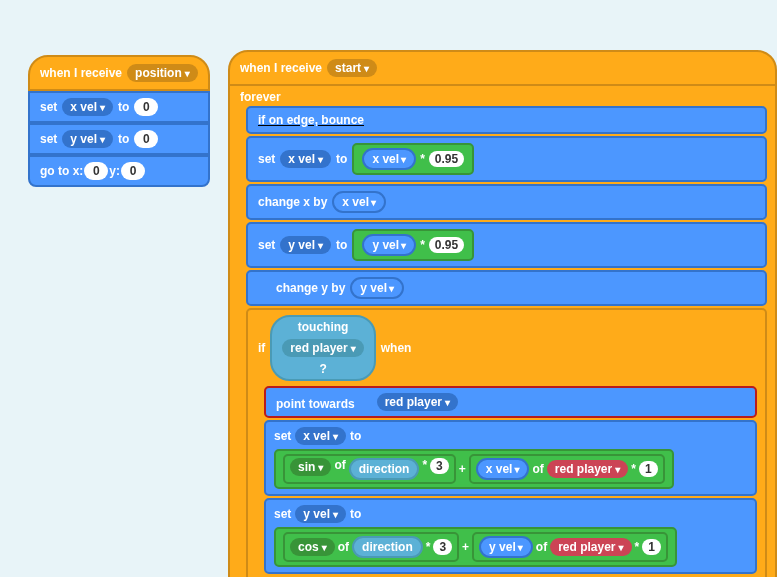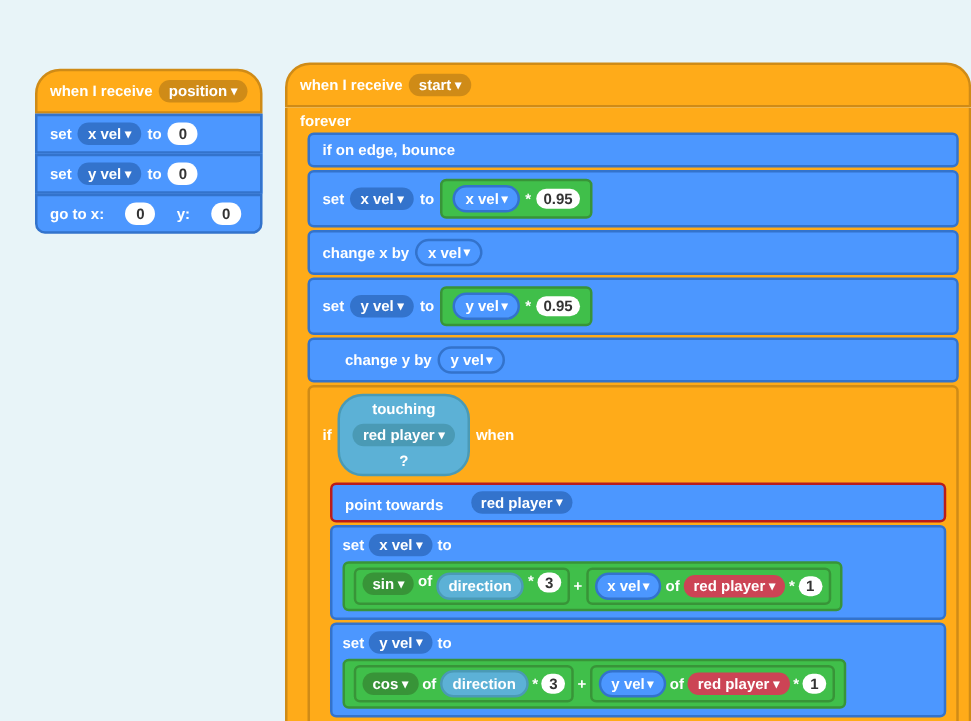--- a/index.html
+++ b/index.html
@@ -98,21 +98,21 @@
 
   <div style="background:#4C97FF; border:2px solid #3373CC; border-radius:0; padding:5px 10px; display:flex; align-items:center; gap:5px; min-height:28px;">
     <span class="block-text">set</span>
     <div class="dropdown-pill chevron">
       <span>y vel</span>
     </div>
     <span class="block-text">to</span>
     <span class="input-pill">0</span>
   </div>
 
-  <div style="background:#4C97FF; border:2px solid #3373CC; border-radius:0 0 8px 8px; padding:5px 10px; display:flex; align-items:center; gap:17px; min-height:28px;">
+  <div style="background:#4C97FF; border:2px solid #3373CC; border-radius:0 0 8px 8px; padding:5px 10px; display:flex; align-items:center; gap:1px; min-height:28px;">
     <span class="block-text">go to x:</span>
     <span class="input-pill">0</span>
     <span class="block-text">y:</span>
     <span class="input-pill">0</span>
   </div>
 </div>
 
 <div style="position:absolute; left:228px; top:50px; display:flex; flex-direction:column; gap:0; min-width:530px;">
 
   <div style="background:#FFAB19; border:2px solid #CF8B17; border-radius:20px 20px 0 0; padding:7px 10px; display:flex; align-items:center; gap:5px; min-height:34px;">
@@ -123,21 +123,21 @@
   </div>
 
   <div style="background:#FFAB19; border-left:2px solid #CF8B17; border-right:2px solid #CF8B17; border-bottom:2px solid #CF8B17; border-radius:0 0 8px 8px; padding-bottom:6px;">
 
     <div style="padding:4px 10px 2px 10px; display:flex; align-items:center;">
       <span class="block-text">forever</span>
     </div>
 
     <div style="padding-left:16px; padding-right:8px; display:flex; flex-direction:column; gap:2px;">
 
-      <div style="background:#4C97FF; border:2px solid #3373CC; border-radius:5px; padding:5px 10px; display:flex; align-items:center; gap:5px; min-height:28px;">
+      <div style="background:#4C97FF; border:2px solid #3373CC; border-radius:5px; padding:5px 10px; display:flex; align-items:center; gap:5px; min-height:28px;text-decoration:underline;">
         <span class="block-text">if on edge, bounce</span>
       </div>
 
       <div style="background:#4C97FF; border:2px solid #3373CC; border-radius:5px; padding:5px 10px; display:flex; align-items:center; gap:5px; min-height:28px;">
         <span class="block-text">set</span>
         <div class="dropdown-pill chevron">
             <span>x vel</span>
           </div>
         <span class="block-text">to</span>
         <div style="background:#40BF4A; border:2px solid #389438; border-radius:5px; display:flex; align-items:center; gap:4px; padding:3px 8px;">

